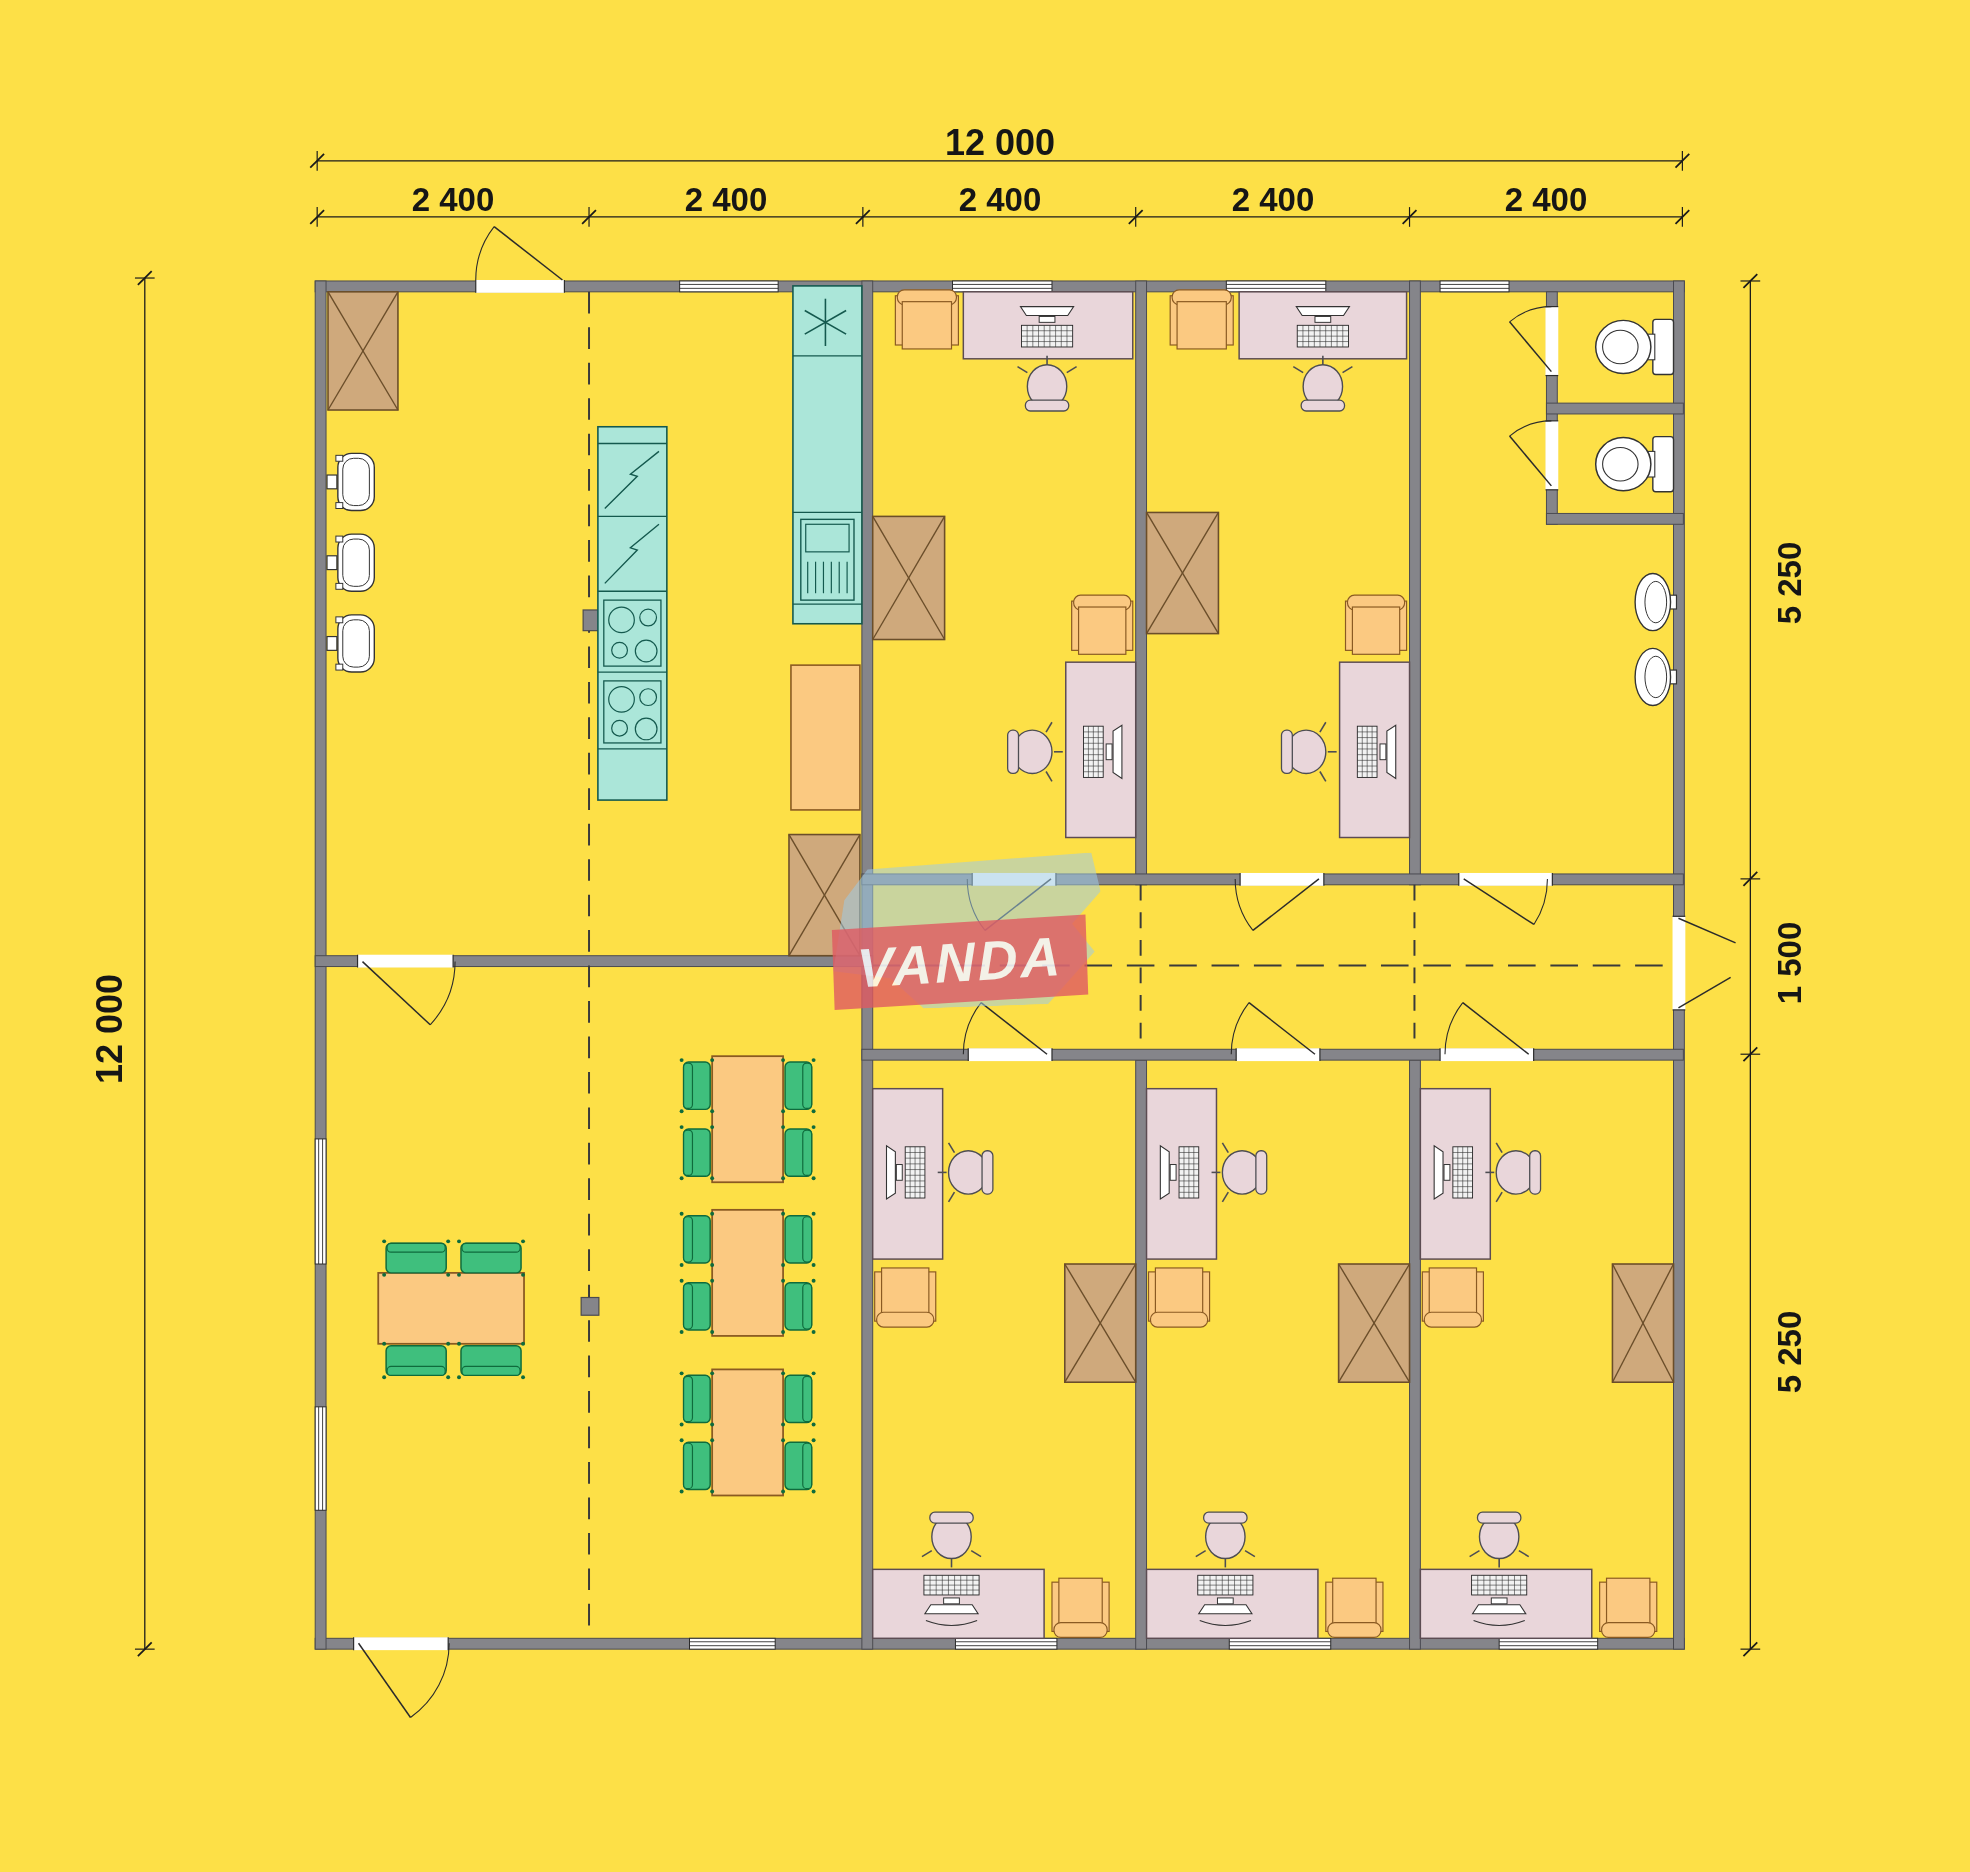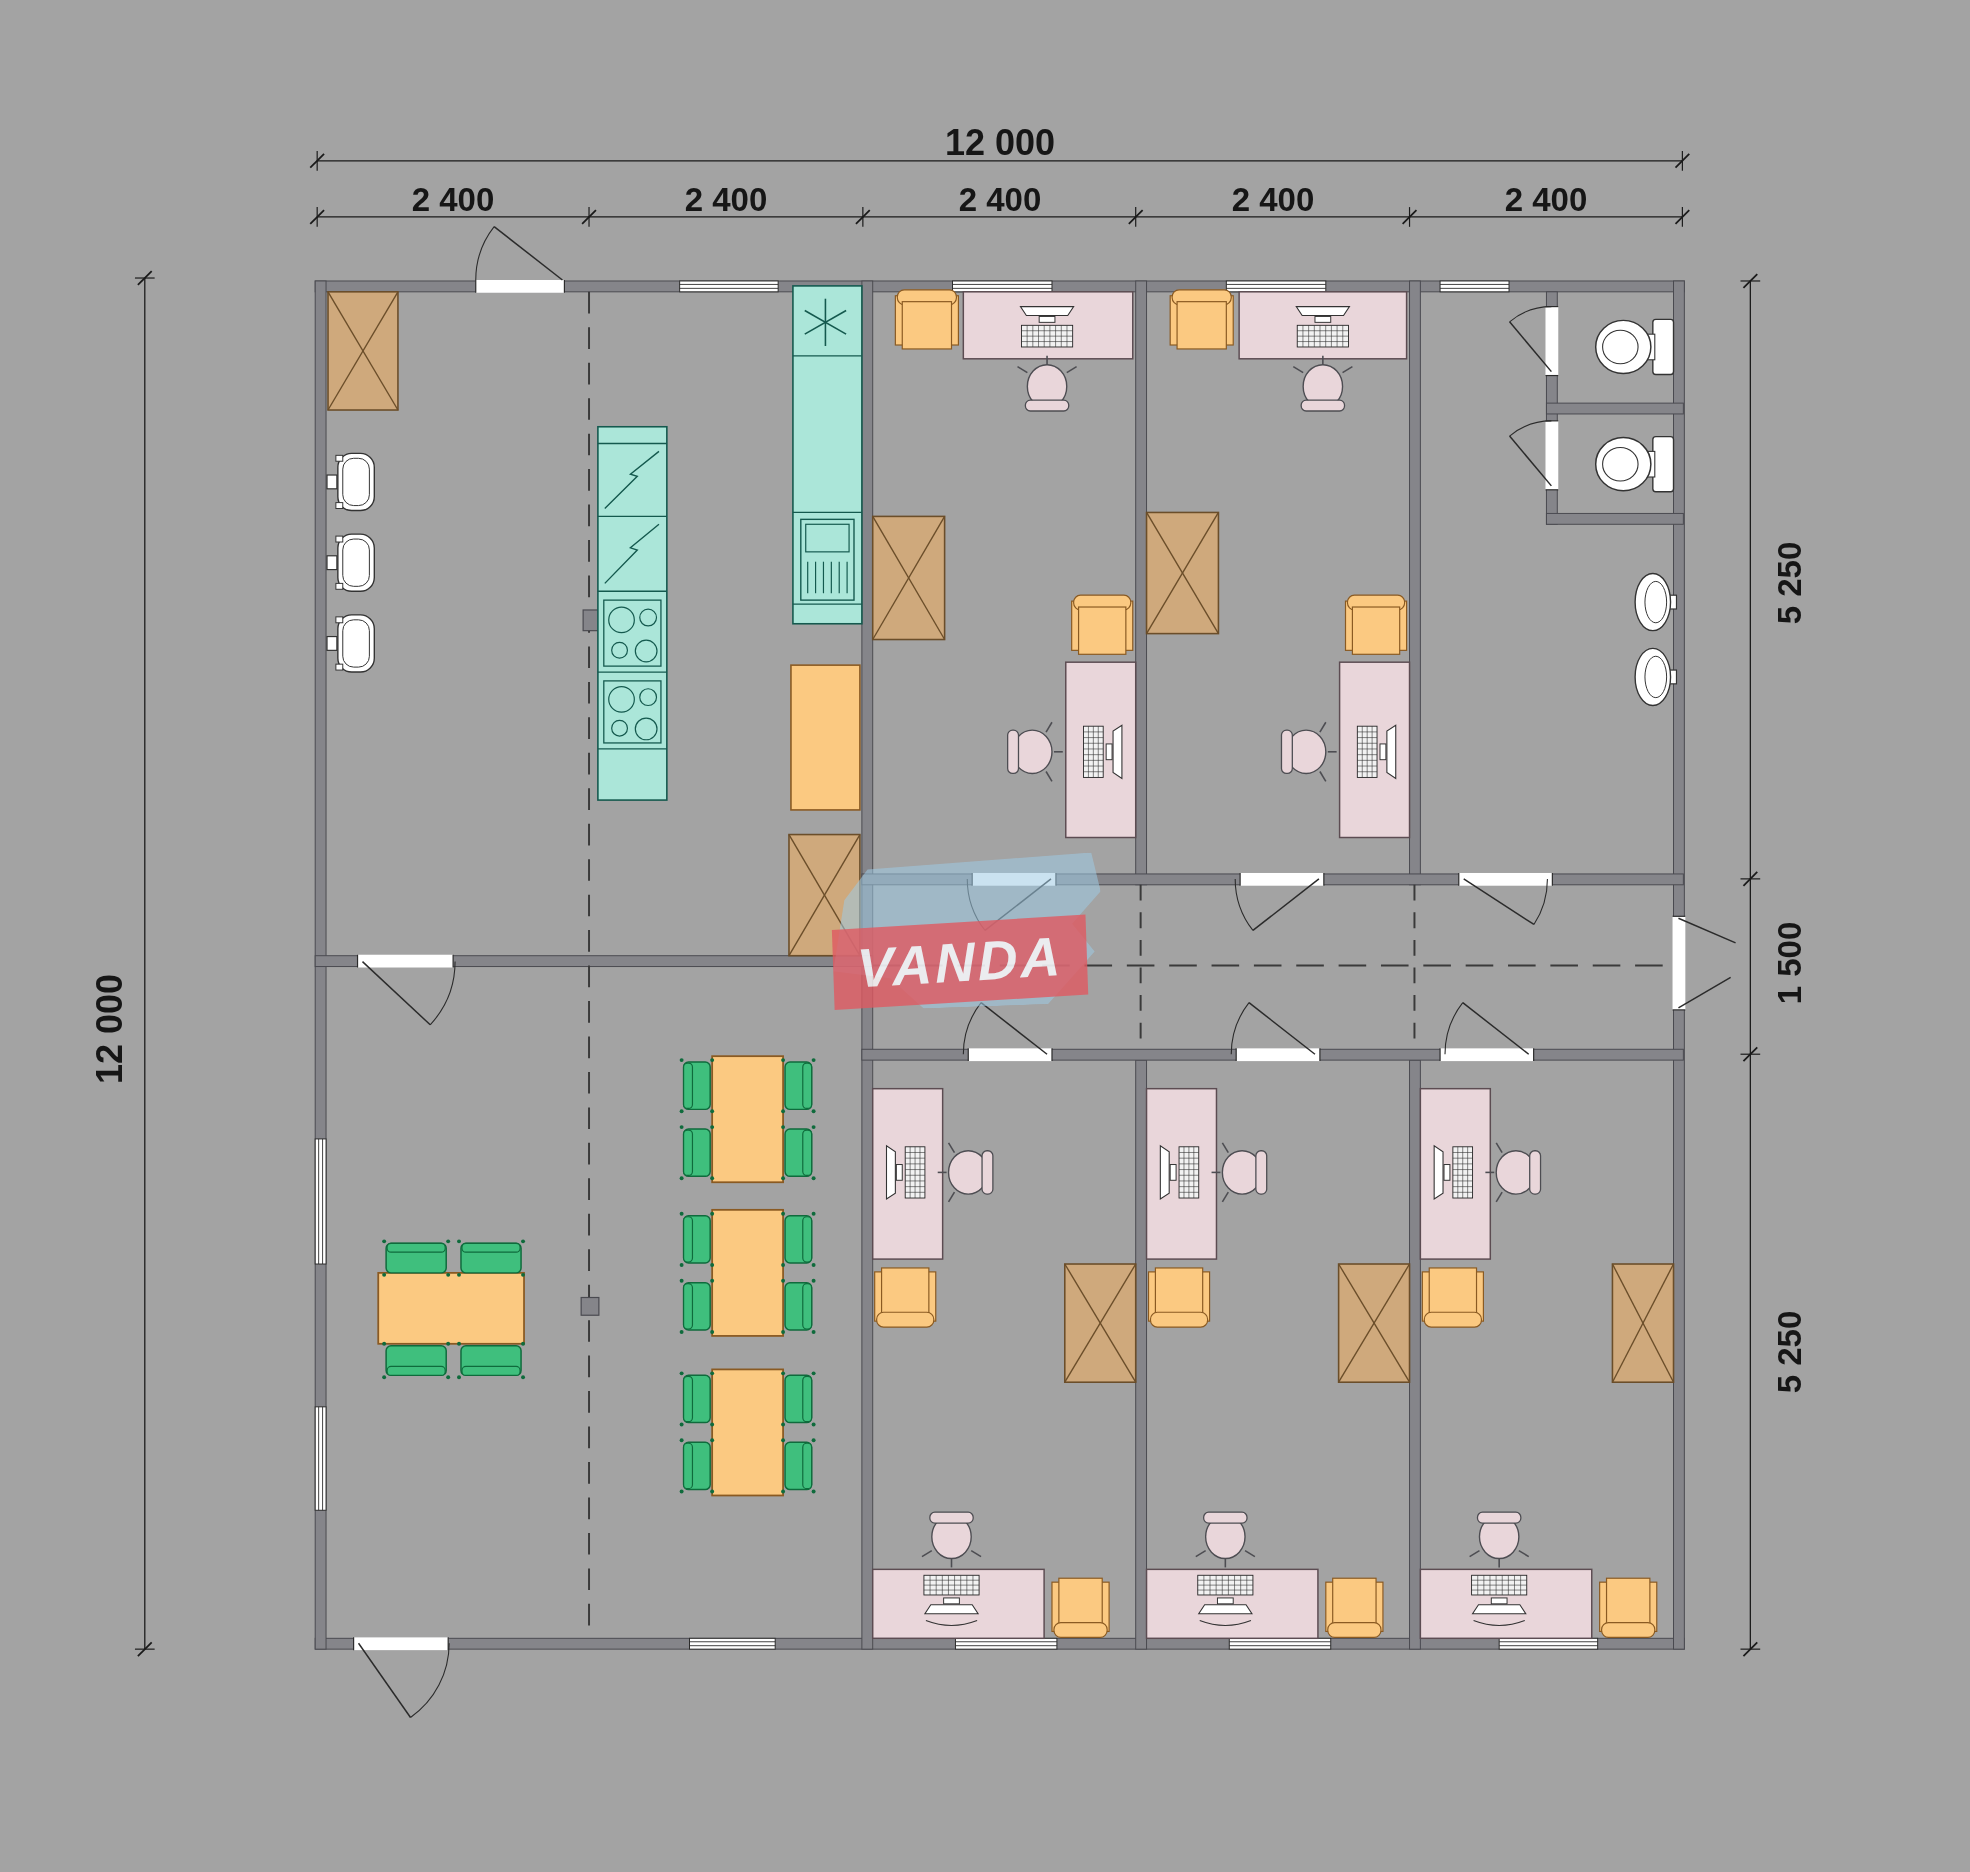--- a/index.html
+++ b/index.html
@@ -1,16 +1,16 @@
 <!DOCTYPE html>
 <html><head>
 <meta charset="utf-8">
 <style>
   html,body{margin:0;padding:0;background:#fff;}
-  .stage{position:relative;width:1970px;height:1873px;background:#a3a3a3;overflow:hidden;
+  .stage{position:relative;width:1970px;height:1873px;background:#fde047;overflow:hidden;
          font-family:"Liberation Sans",sans-serif;}
   #plan-svg{position:absolute;left:0;top:0;}
   .dimlabel{position:absolute;transform:translate(-50%,-50%);font-weight:bold;color:#161616;
             white-space:nowrap;font-family:"Liberation Sans",sans-serif;}
   .dimlabel.big{font-size:36px;}
   .dimlabel.seg{font-size:33px;}
   .dimlabel.rot{transform:translate(-50%,-50%) rotate(-90deg);}
   .logo{position:absolute;left:832px;top:857px;width:270px;height:150px;transform:rotate(-2deg);}
   .logo-blue{position:absolute;inset:0;opacity:.55;
      clip-path:polygon(14% 6%,97% 0%,100% 26%,89% 47%,97% 66%,79% 100%,33% 100%,21% 79%,0% 73%,5% 26%);}

